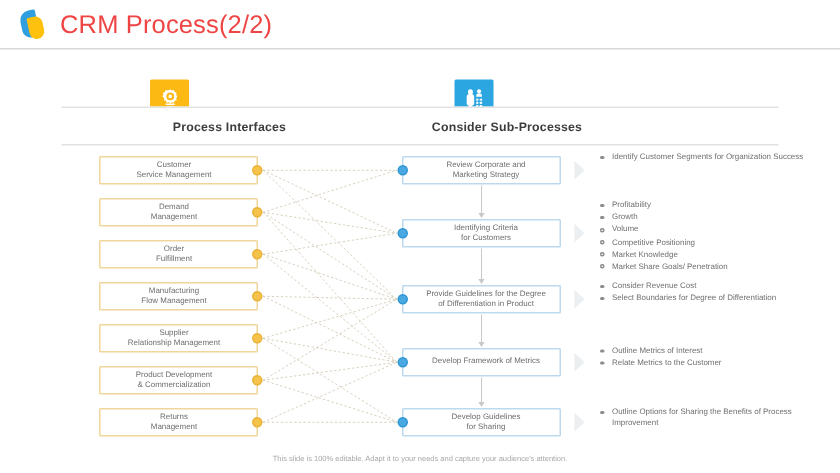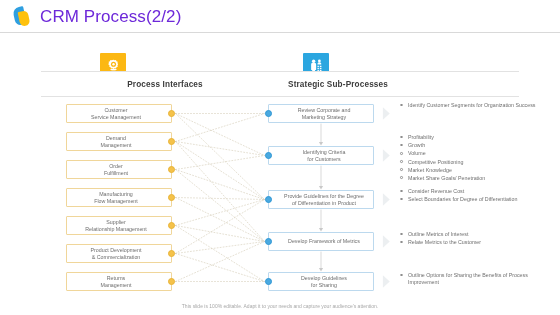--- a/index.html
+++ b/index.html
@@ -26,21 +26,21 @@
     border-radius:11px 2px 9px 9px;
     transform:rotate(-12deg);
   }
   .logo .yellow{
     position:absolute;left:6px;top:5px;width:10px;height:15px;
     background:#fec10d;
     border-radius:2px 9px 9px 9px;
     transform:rotate(-12deg);
   }
   .title-text{
-    font-size:17px;font-weight:400;color:#6d28d9;margin-left:7px;
+    font-size:17px;font-weight:400;color:#ef4444;margin-left:7px;
     letter-spacing:.1px;
   }
   .title-rule{
     position:absolute;left:0;top:32px;width:560px;height:1px;background:#d9d9d9;
   }
 
   
   .col-icon{
     position:absolute;width:26px;height:24px;border-radius:1px;
     display:flex;align-items:center;justify-content:center;
@@ -52,21 +52,21 @@
   
   .header-band{
     position:absolute;left:41px;top:71px;width:478px;height:24px;
     border-top:1px solid #e2e2e2;border-bottom:1px solid #e2e2e2;
     background:#ffffff;
   }
   .header-band .cell{
     position:absolute;top:0;height:24px;display:flex;align-items:center;
     font-size:8.2px;font-weight:bold;color:#3c3c3c;letter-spacing:.15px;
   }
-  #hdr-process{left:44px;width:160px;justify-content:center;}
+  #hdr-process{left:32px;width:160px;justify-content:center;}
   #hdr-strategic{left:222px;width:150px;justify-content:center;}
   #hdr-activities{left:382px;width:96px;justify-content:center;}
 
   
   #wires{position:absolute;left:0;top:0;width:560px;height:315px;pointer-events:none;}
 
   
   .lbox{
     position:absolute;left:66px;width:106px;height:19px;
     border:1px solid #f0d69a;background:#ffffff;border-radius:1px;
@@ -147,21 +147,21 @@
       <rect x="17.3" y="12.4" width="2.6" height="2.2" fill="#ffffff"></rect>
       <rect x="13.6" y="15.8" width="2.2" height="2.2" fill="#ffffff"></rect>
       <rect x="17.3" y="15.8" width="2.6" height="2.2" fill="#ffffff"></rect>
       <rect x="13.6" y="19.2" width="2.2" height="2.2" fill="#ffffff"></rect>
       <rect x="17.3" y="19.2" width="2.6" height="2.2" fill="#ffffff"></rect>
     </svg>
   </div>
 
   <div class="header-band">
     <div class="cell" id="hdr-process">Process Interfaces</div>
-    <div class="cell" id="hdr-strategic">Strategic Sub-Processes</div>
+    <div class="cell" id="hdr-strategic">Consider Sub-Processes</div>
   </div>
 
   <svg id="wires">
       <line x1="175.5" y1="113.5" x2="264.5" y2="113.5" stroke="#cfc6ae" stroke-width="0.55" stroke-dasharray="1 2" stroke-linecap="round"></line>
       <line x1="175.5" y1="113.5" x2="264.5" y2="155.5" stroke="#cfc6ae" stroke-width="0.55" stroke-dasharray="1 2" stroke-linecap="round"></line>
       <line x1="175.5" y1="113.5" x2="264.5" y2="199.5" stroke="#cfc6ae" stroke-width="0.55" stroke-dasharray="1 2" stroke-linecap="round"></line>
       <line x1="175.5" y1="141.5" x2="264.5" y2="113.5" stroke="#cfc6ae" stroke-width="0.55" stroke-dasharray="1 2" stroke-linecap="round"></line>
       <line x1="175.5" y1="141.5" x2="264.5" y2="155.5" stroke="#cfc6ae" stroke-width="0.55" stroke-dasharray="1 2" stroke-linecap="round"></line>
       <line x1="175.5" y1="141.5" x2="264.5" y2="199.5" stroke="#cfc6ae" stroke-width="0.55" stroke-dasharray="1 2" stroke-linecap="round"></line>
       <line x1="175.5" y1="141.5" x2="264.5" y2="241.5" stroke="#cfc6ae" stroke-width="0.55" stroke-dasharray="1 2" stroke-linecap="round"></line>

